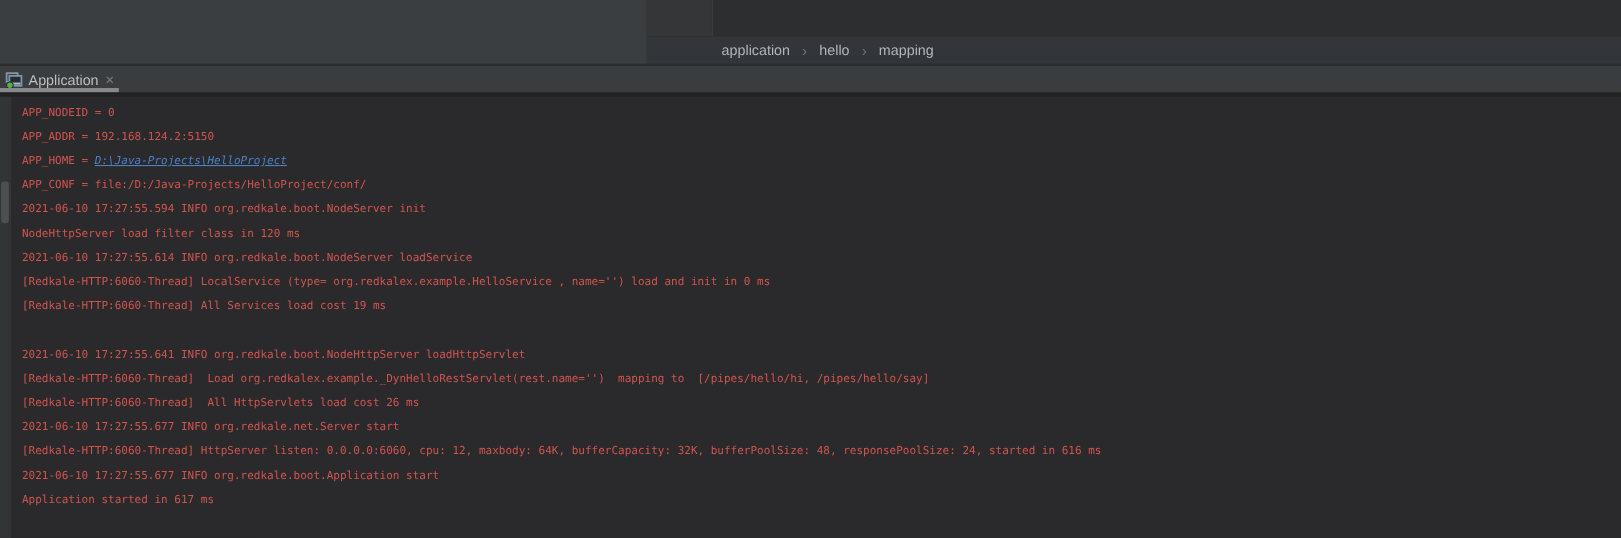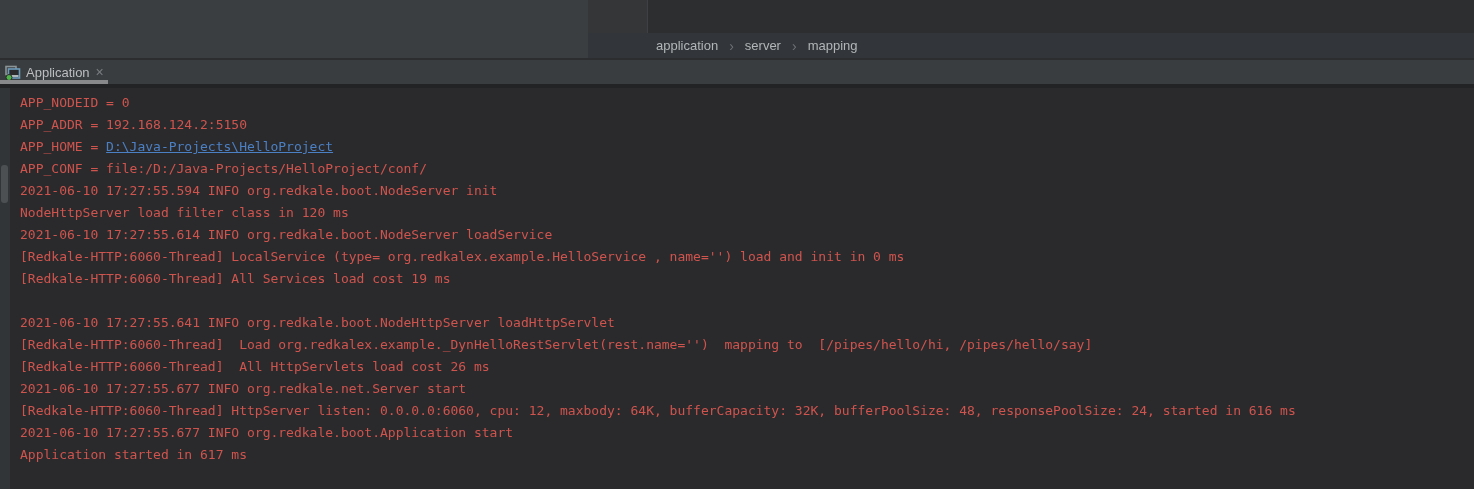--- a/index.html
+++ b/index.html
@@ -57,40 +57,40 @@
     position: absolute; left: 0; top: 0; width: 10px; height: 401px;
     background: #323538;
   }
   .gutter-thumb {
     position: absolute; left: 1px; top: 77px; width: 7px; height: 38px;
     background: #4c5053; border-radius: 3px;
   }
   .console-output {
     position: absolute; left: 20px; top: 4px; right: 0;
     font-family: "DejaVu Sans Mono", monospace;
-    font-size: 13px; line-height: 22px;
+    font-size: 10px; line-height: 22px;
     white-space: pre; color: #d0544e;
   }
   .console-line { height: 22px; }
   .seg-err { color: #d0544e; }
-  .seg-link { color: #4b80c5; text-decoration: underline; cursor: pointer; }
+  .seg-link { color: #4b80c5; text-decoration: underline; cursor: pointer; font-style: italic; }
 
   .console-icon svg { display: block; }
 </style>
 </head>
 <body>
 
 <div class="abs panel-left"></div>
 <div class="abs panel-mid"></div>
 <div class="abs panel-right"></div>
 
 <div class="abs breadcrumb-bar">
     <span class="crumb">application</span>
     <span class="sep">›</span>
-    <span class="crumb">server</span>
+    <span class="crumb">hello</span>
     <span class="sep">›</span>
     <span class="crumb">mapping</span>
   </div>
 
 <div class="abs tabbar">
   <div class="tab">
     <span class="console-icon">
       <svg width="17" height="15" viewBox="0 0 17 15">
         <rect x="2" y="1.5" width="10" height="8" fill="none" stroke="#8b9497" stroke-width="1.6"></rect>
         <rect x="4.5" y="4" width="11" height="9" fill="#2b2b2d" stroke="#6d9cba" stroke-width="1.6"></rect>

